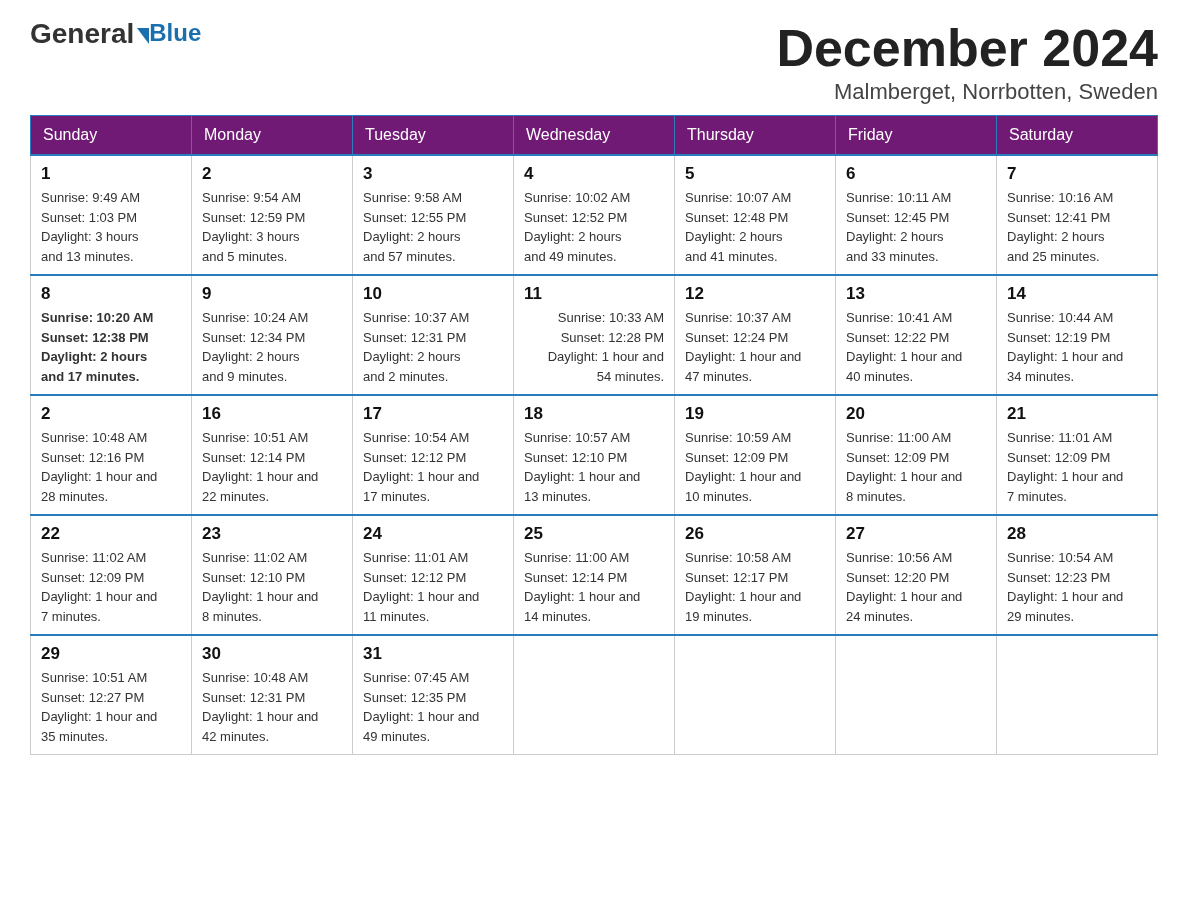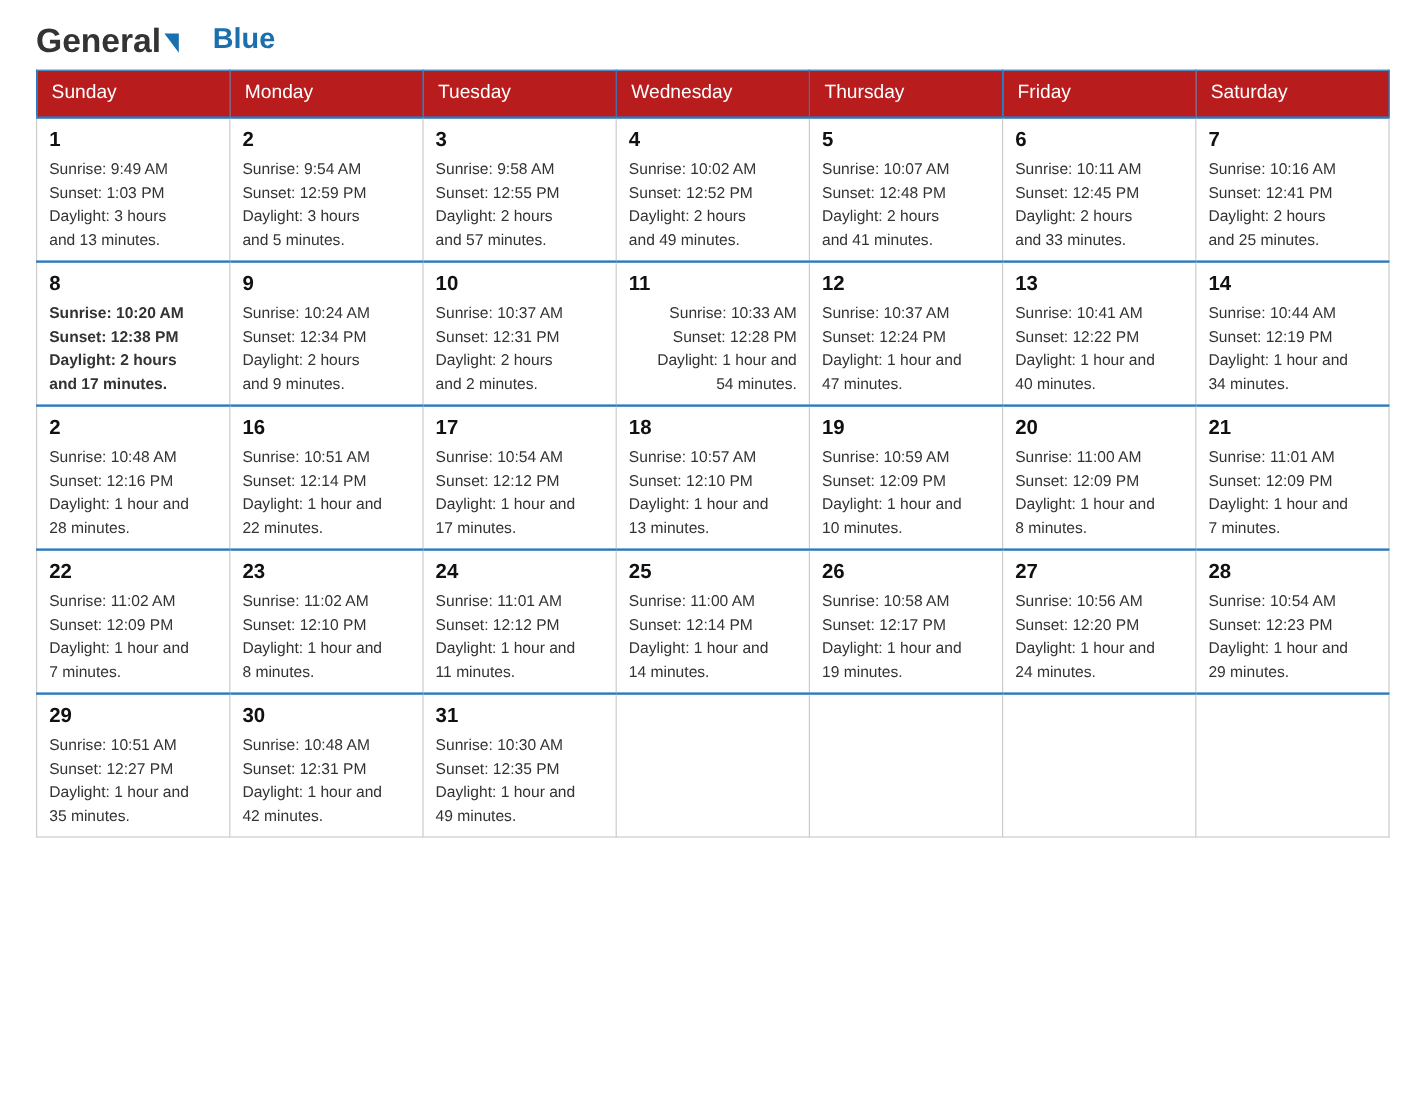--- a/index.html
+++ b/index.html
@@ -25,21 +25,20 @@
       font-size: 28px;
       font-weight: bold;
       color: #333;
       line-height: 1;
     }
     .logo-line2 {
       color: #1a6faf;
       font-size: 24px;
       font-weight: bold;
       margin-top: -2px;
-      margin-left: 28px;
     }
     .title-block {
       text-align: right;
     }
     .month-title {
       font-size: 52px;
       font-weight: bold;
       color: #222;
       line-height: 1.1;
     }
@@ -47,21 +46,21 @@
       font-size: 22px;
       color: #444;
       margin-top: 2px;
     }
     .calendar {
       width: 100%;
       border-collapse: collapse;
       margin-top: 10px;
     }
     .calendar th {
-      background-color: #b91c1c;
+      background-color: #701a75;
       color: #fff;
       font-size: 16px;
       font-weight: normal;
       padding: 10px 12px;
       text-align: left;
       border: 1px solid #2b7bbf;
     }
     .calendar td {
       vertical-align: top;
       padding: 8px 10px;
@@ -94,20 +93,24 @@
   </style>
 </head>
 <body>
 
 <div class="header">
   <div class="logo">
     <div class="logo-text">
       General<span style="display:inline-block;width:0;height:0;border-left:12px solid transparent;border-top:16px solid #1a6faf;margin-left:3px;vertical-align:middle;"></span>
     </div>
     <div class="logo-line2">Blue</div>
+  </div>
+  <div class="title-block">
+    <div class="month-title">December 2024</div>
+    <div class="location">Malmberget, Norrbotten, Sweden</div>
   </div>
 </div>
 
 <table class="calendar">
   <thead>
     <tr>
     <th>Sunday</th>
         <th>Monday</th>
         <th>Tuesday</th>
         <th>Wednesday</th>
@@ -331,21 +334,21 @@
         </td>
         <td>
           <span class="day-num">30</span>
           <div class="day-info" style="white-space: pre-line;">Sunrise: 10:48 AM
 Sunset: 12:31 PM
 Daylight: 1 hour and
 42 minutes.</div>
         </td>
         <td>
           <span class="day-num">31</span>
-          <div class="day-info" style="white-space: pre-line;">Sunrise: 10:30 AM
+          <div class="day-info" style="white-space: pre-line;">Sunrise: 07:45 AM
 Sunset: 12:35 PM
 Daylight: 1 hour and
 49 minutes.</div>
         </td>
         <td class="empty-cell"></td>
         <td class="empty-cell"></td>
         <td class="empty-cell"></td>
         <td class="empty-cell"></td>
       </tr>
     </tbody>

